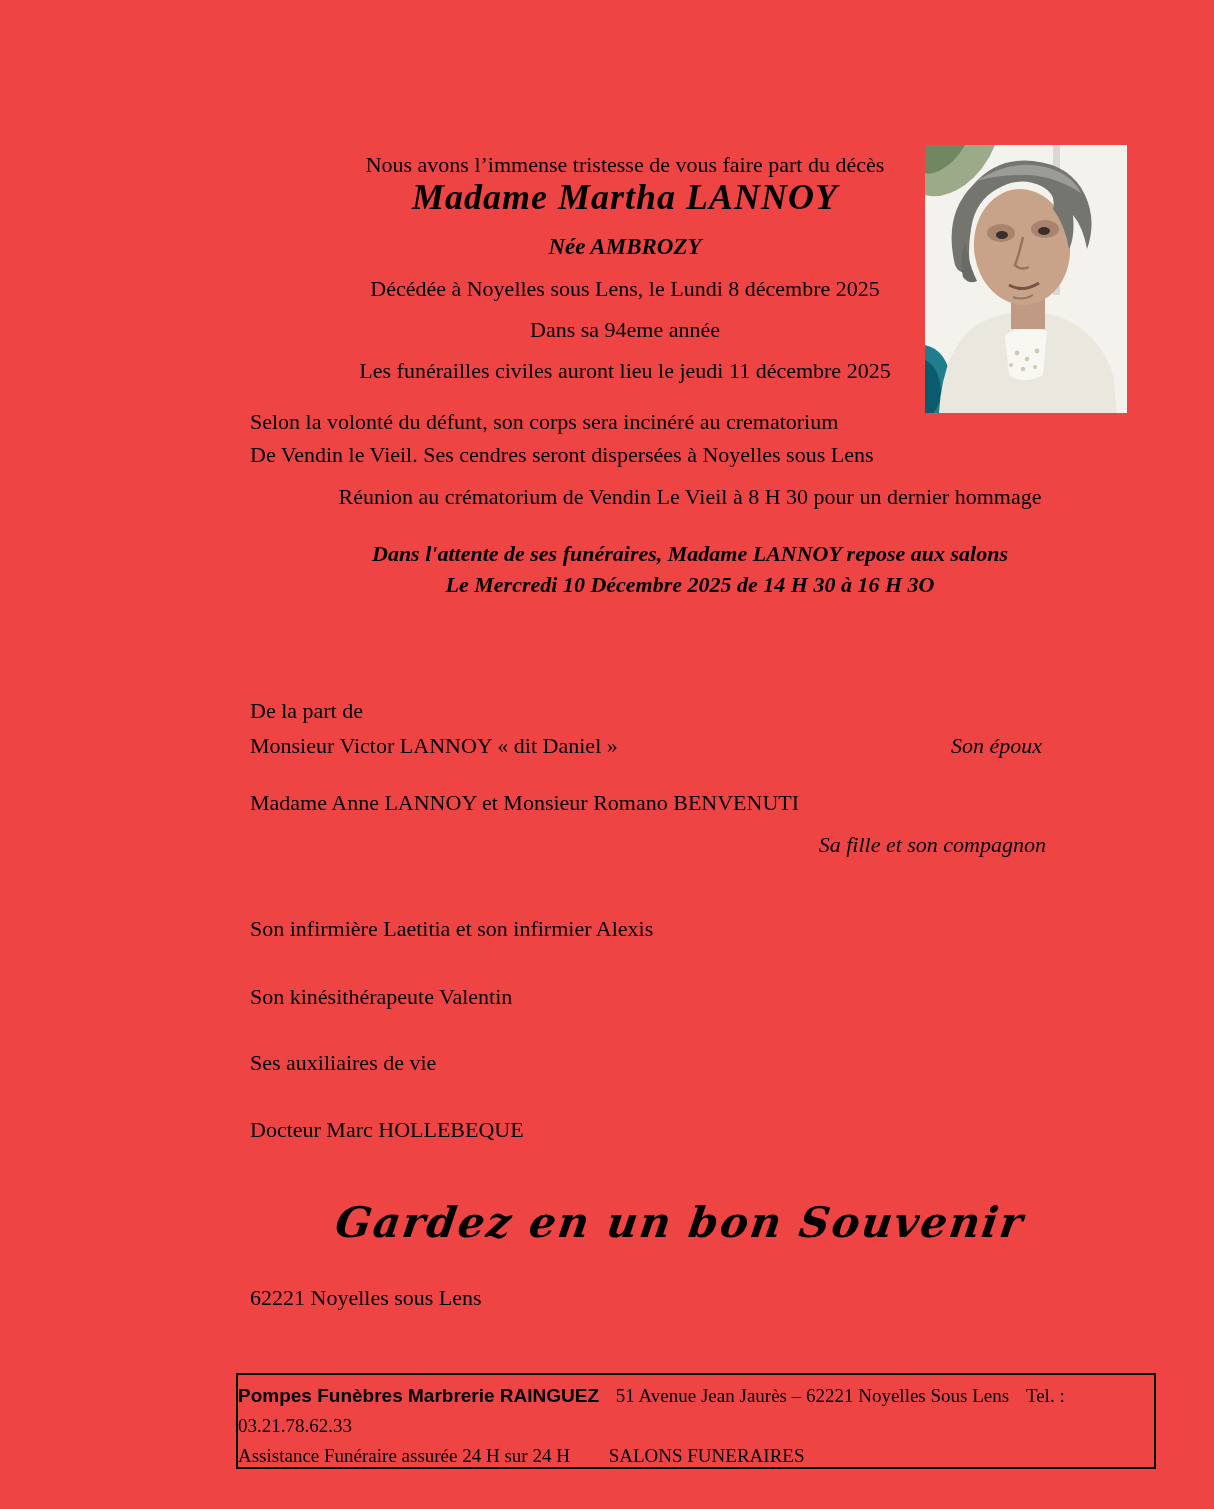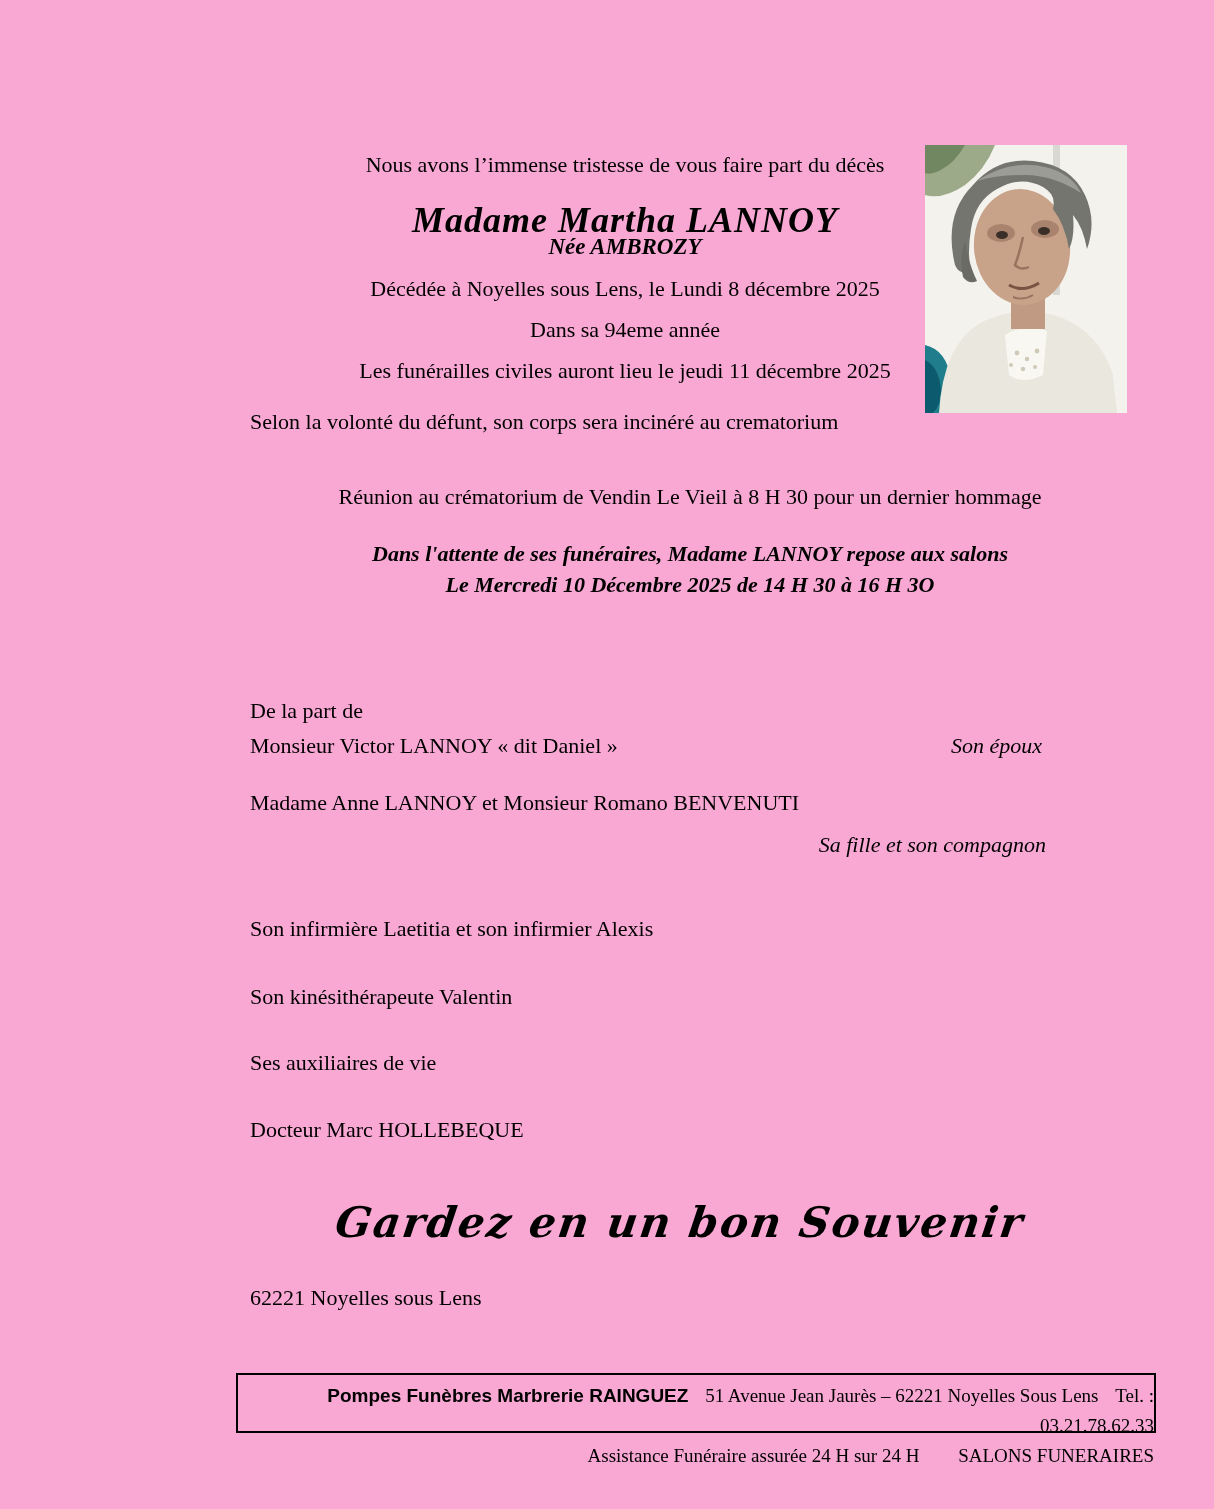--- a/index.html
+++ b/index.html
@@ -1,19 +1,19 @@
 <!DOCTYPE html>
 <html><head>
 <meta charset="utf-8">
 <style>
   html,body{margin:0;padding:0;background:#ffffff;}
   .page{
     position:relative;
     width:1214px;height:1509px;
-    background:#f9a8d4;
+    background:#ef4444;
     font-family:"Liberation Serif", serif;
     color:#000000;
     overflow:hidden;
   }
   .abs{position:absolute;margin:0;}
   .body-text{font-size:22px;line-height:33px;}
   .centered-col{left:230px;width:790px;text-align:center;}
   .wide-center{left:250px;width:880px;text-align:center;}
   .title{font-size:36px;font-weight:bold;font-style:italic;letter-spacing:1px;}
   .maiden{font-size:23px;font-weight:bold;font-style:italic;}
@@ -21,42 +21,42 @@
   .italic{font-style:italic;}
   .script{
     font-family:"DejaVu Serif", serif;
     font-style:italic;font-weight:bold;
     font-size:42px;
     transform:skewX(-8deg);
     letter-spacing:2px;
   }
   .name-row{left:250px;width:792px;display:flex;justify-content:space-between;align-items:baseline;}
   .footer-box{
-    left:236px;top:1373px;width:920px;height:60px;
+    left:236px;top:1373px;width:920px;height:96px;
     border:2px solid #000000;
-    text-align:right;
+    text-align:left;
     font-size:19px;line-height:30px;
     padding-top:6px;box-sizing:border-box;
   }
   .footer-company{
     font-family:"Liberation Sans", sans-serif;
     font-weight:bold;font-size:19px;
   }
   .photo-frame{left:925px;top:145px;width:202px;height:268px;}
   .gap-lg{display:inline-block;width:34px;}
   .gap-sm{display:inline-block;width:12px;}
 </style>
 </head>
 <body>
 
 <div class="page">
 
   <p class="abs centered-col body-text" style="top:148px;">Nous avons l’immense tristesse de vous faire part du décès</p>
 
-  <h1 class="abs centered-col title" style="top:199px;text-align:center;">Madame Martha LANNOY</h1>
+  <h1 class="abs centered-col title" style="top:176px;text-align:center;">Madame Martha LANNOY</h1>
 
   <p class="abs centered-col maiden" style="top:234px;">Née AMBROZY</p>
 
   <p class="abs centered-col body-text" style="top:272px;">Décédée à Noyelles sous Lens, le Lundi 8 décembre 2025</p>
 
   <p class="abs centered-col body-text" style="top:313px;">Dans sa 94eme année</p>
 
   <p class="abs centered-col body-text" style="top:354px;">Les funérailles civiles auront lieu le jeudi 11 décembre 2025</p>
 
   <div class="abs photo-frame">
@@ -98,20 +98,21 @@
       <ellipse cx="119" cy="86" rx="6" ry="4" fill="#3a2e28"></ellipse>
 
       <path d="M98,92 Q94,110 90,120 Q96,126 104,122" stroke="#9a7361" stroke-width="2.5" fill="none"></path>
 
       <path d="M84,140 Q98,148 114,138" stroke="#7a5244" stroke-width="3" fill="none"></path>
       <path d="M88,152 Q98,156 108,150" stroke="#9a7361" stroke-width="2" fill="none"></path>
     </svg>
   </div>
 
   <p class="abs body-text" style="left:250px;top:405px;width:680px;">Selon la volonté du défunt, son corps sera incinéré au crematorium</p>
+  <p class="abs body-text" style="left:250px;top:438px;width:700px;">De Vendin le Vieil. Ses cendres seront dispersées à Noyelles sous Lens</p>
 
   <p class="abs wide-center body-text" style="top:480px;">Réunion au crématorium de Vendin Le Vieil à 8 H 30 pour un dernier hommage</p>
 
   <div class="abs wide-center" style="top:538px;">
     <p class="bolditalic" style="margin:0;">Dans l'attente de ses funéraires, Madame LANNOY repose aux salons</p>
     <p class="bolditalic" style="margin:0;">Le Mercredi 10 Décembre 2025 de 14 H 30 à 16 H 3O</p>
   </div>
 
   <p class="abs body-text" style="left:250px;top:674px;margin-top:20px;">De la part de</p>
 

